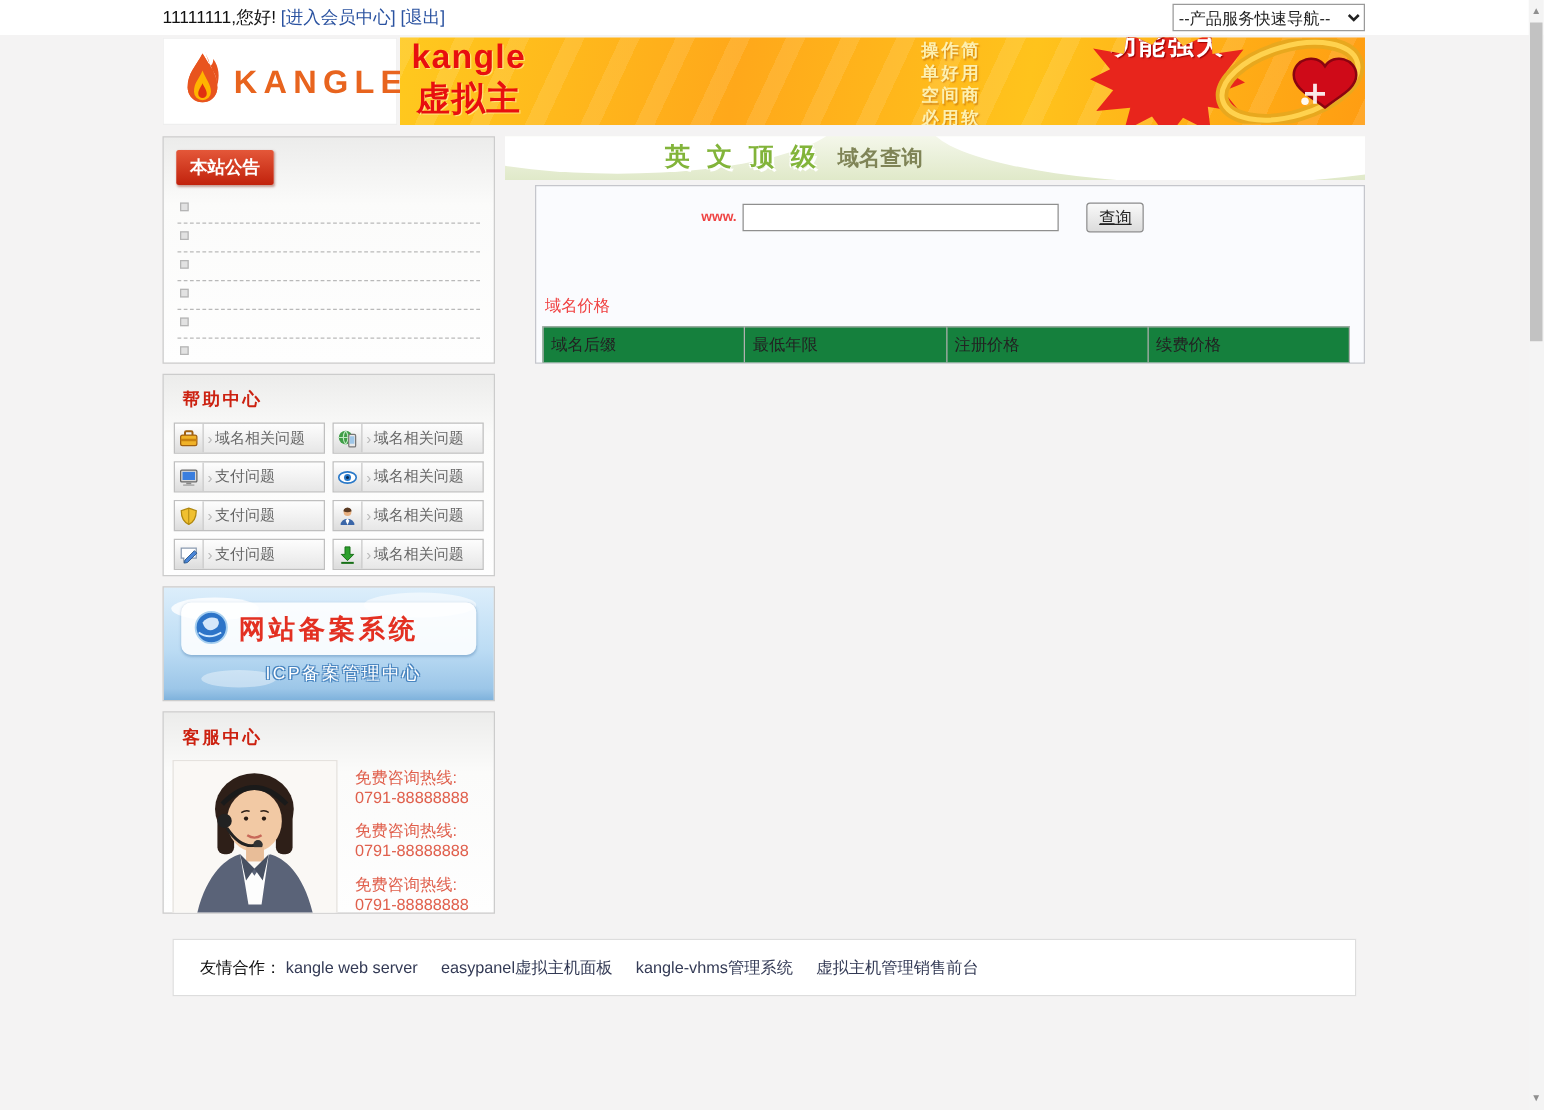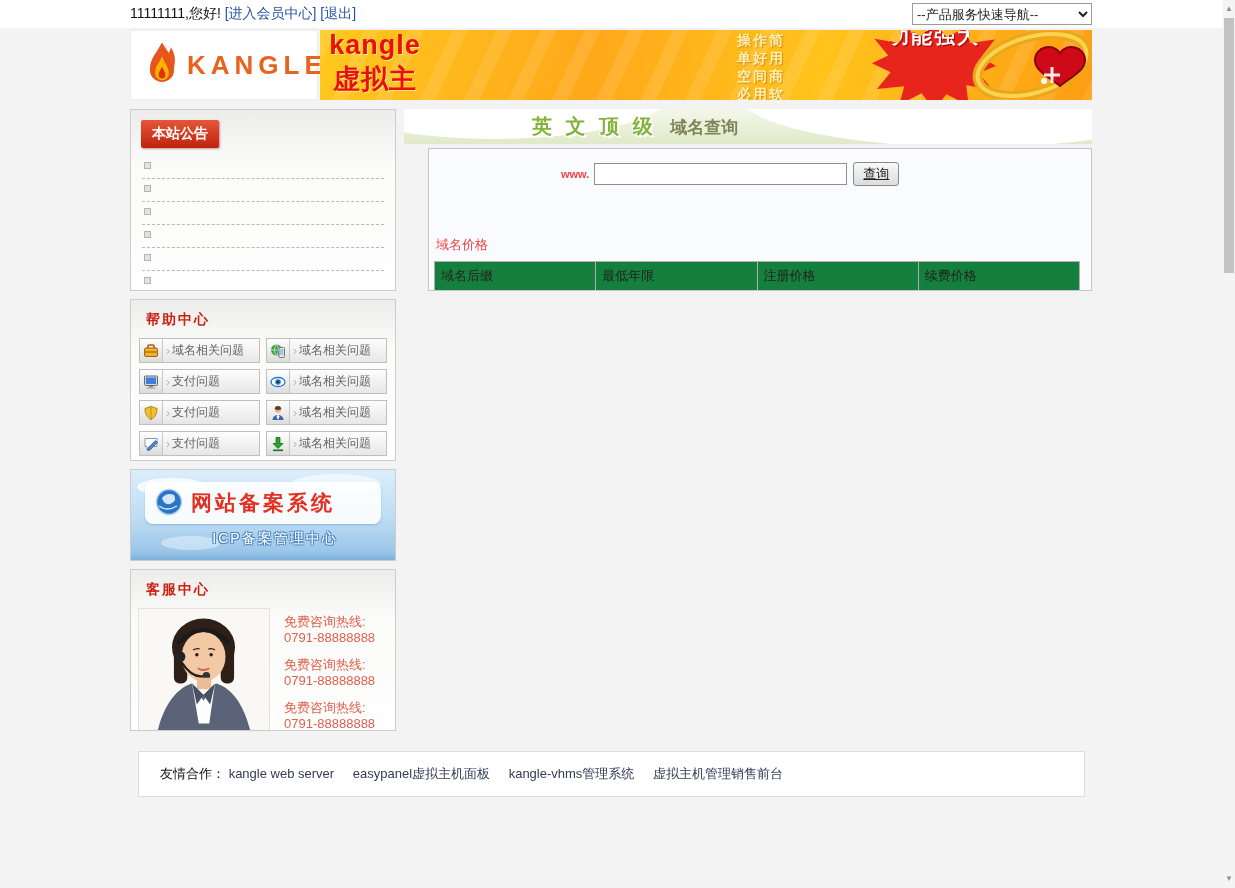--- a/index.html
+++ b/index.html
@@ -11,21 +11,21 @@
     position:relative;
     font-size:13px;
     color:#222;
   }
   a { text-decoration:none; }
 
   
   .topbar { background:#fff; height:28px; position:relative; }
   .greeting-wrap { position:absolute; left:130px; top:5px; font-size:14px; color:#111; }
   .greeting-wrap .lnk { color:#2a52a0; cursor:pointer; }
-  .quicknav { position:absolute; right:143px; top:3px; width:180px; height:22px;
+  .quicknav { position:absolute; right:143px; top:3px; width:154px; height:22px;
     font-size:13px; border:1px solid #9a9a9a; background:#fff; color:#222;
     font-family:inherit; }
 
   
   .page { width:962px; margin-left:130px; }
 
   
   .header-row { display:flex; height:70px; margin-top:2px; }
   .logo-box { width:188px; background:#fff; border:1px solid #eee;
     display:flex; align-items:center; padding-left:14px; }
@@ -121,21 +121,21 @@
   .gh-highlight { position:relative; z-index:1; color:#82b43a; font-size:20px; font-weight:bold; letter-spacing:4px;
     text-shadow:-1px -1px 0 #fff,1px -1px 0 #fff,-1px 1px 0 #fff,2px 2px 0 #fff; }
   .gh-rest { position:relative; z-index:1; color:#7f8456; font-size:17px; font-weight:bold; margin-left:10px; }
 
   .search-panel { margin:4px 0 0 24px; height:143px; border:1px solid #c5c6cc; background:#fafbfe;
     padding-top:13px; overflow:hidden; }
   .search-row { padding-left:132px; display:flex; align-items:center; }
   .www-label { font-size:11px; font-weight:bold; color:#ef4444; margin-right:5px; }
   .domain-input { width:253px; height:22px; border:1px solid #8f8f8f; background:#fff;
     font-size:13px; padding:0 4px; font-family:inherit; }
-  .query-btn { margin-left:6px; height:24px; padding:0 9px; font-size:13px; color:#222;
+  .query-btn { margin-left:22px; height:24px; padding:0 9px; font-size:13px; color:#222;
     background:linear-gradient(180deg,#f9f9f9,#dcdcdc); border:1px solid #8a8a8a; border-radius:3px;
     cursor:pointer; font-family:inherit;text-decoration:underline; }
   .price-title { color:#f04040; font-size:13px; margin:50px 0 7px 7px; }
   .price-table { width:646px; margin-left:5px; border-collapse:collapse; background:#15803d; }
   .price-table th { width:25%; border:1px solid #b0b0b0; font-weight:normal; text-align:left;
     font-size:13px; color:#222; padding:5px 6px; }
 
   
   .footer-box { margin:12px 0 0 8px; width:947px; background:#fff; border:1px solid #ddd;
     padding:13px 0 13px 21px; font-size:13px; }

